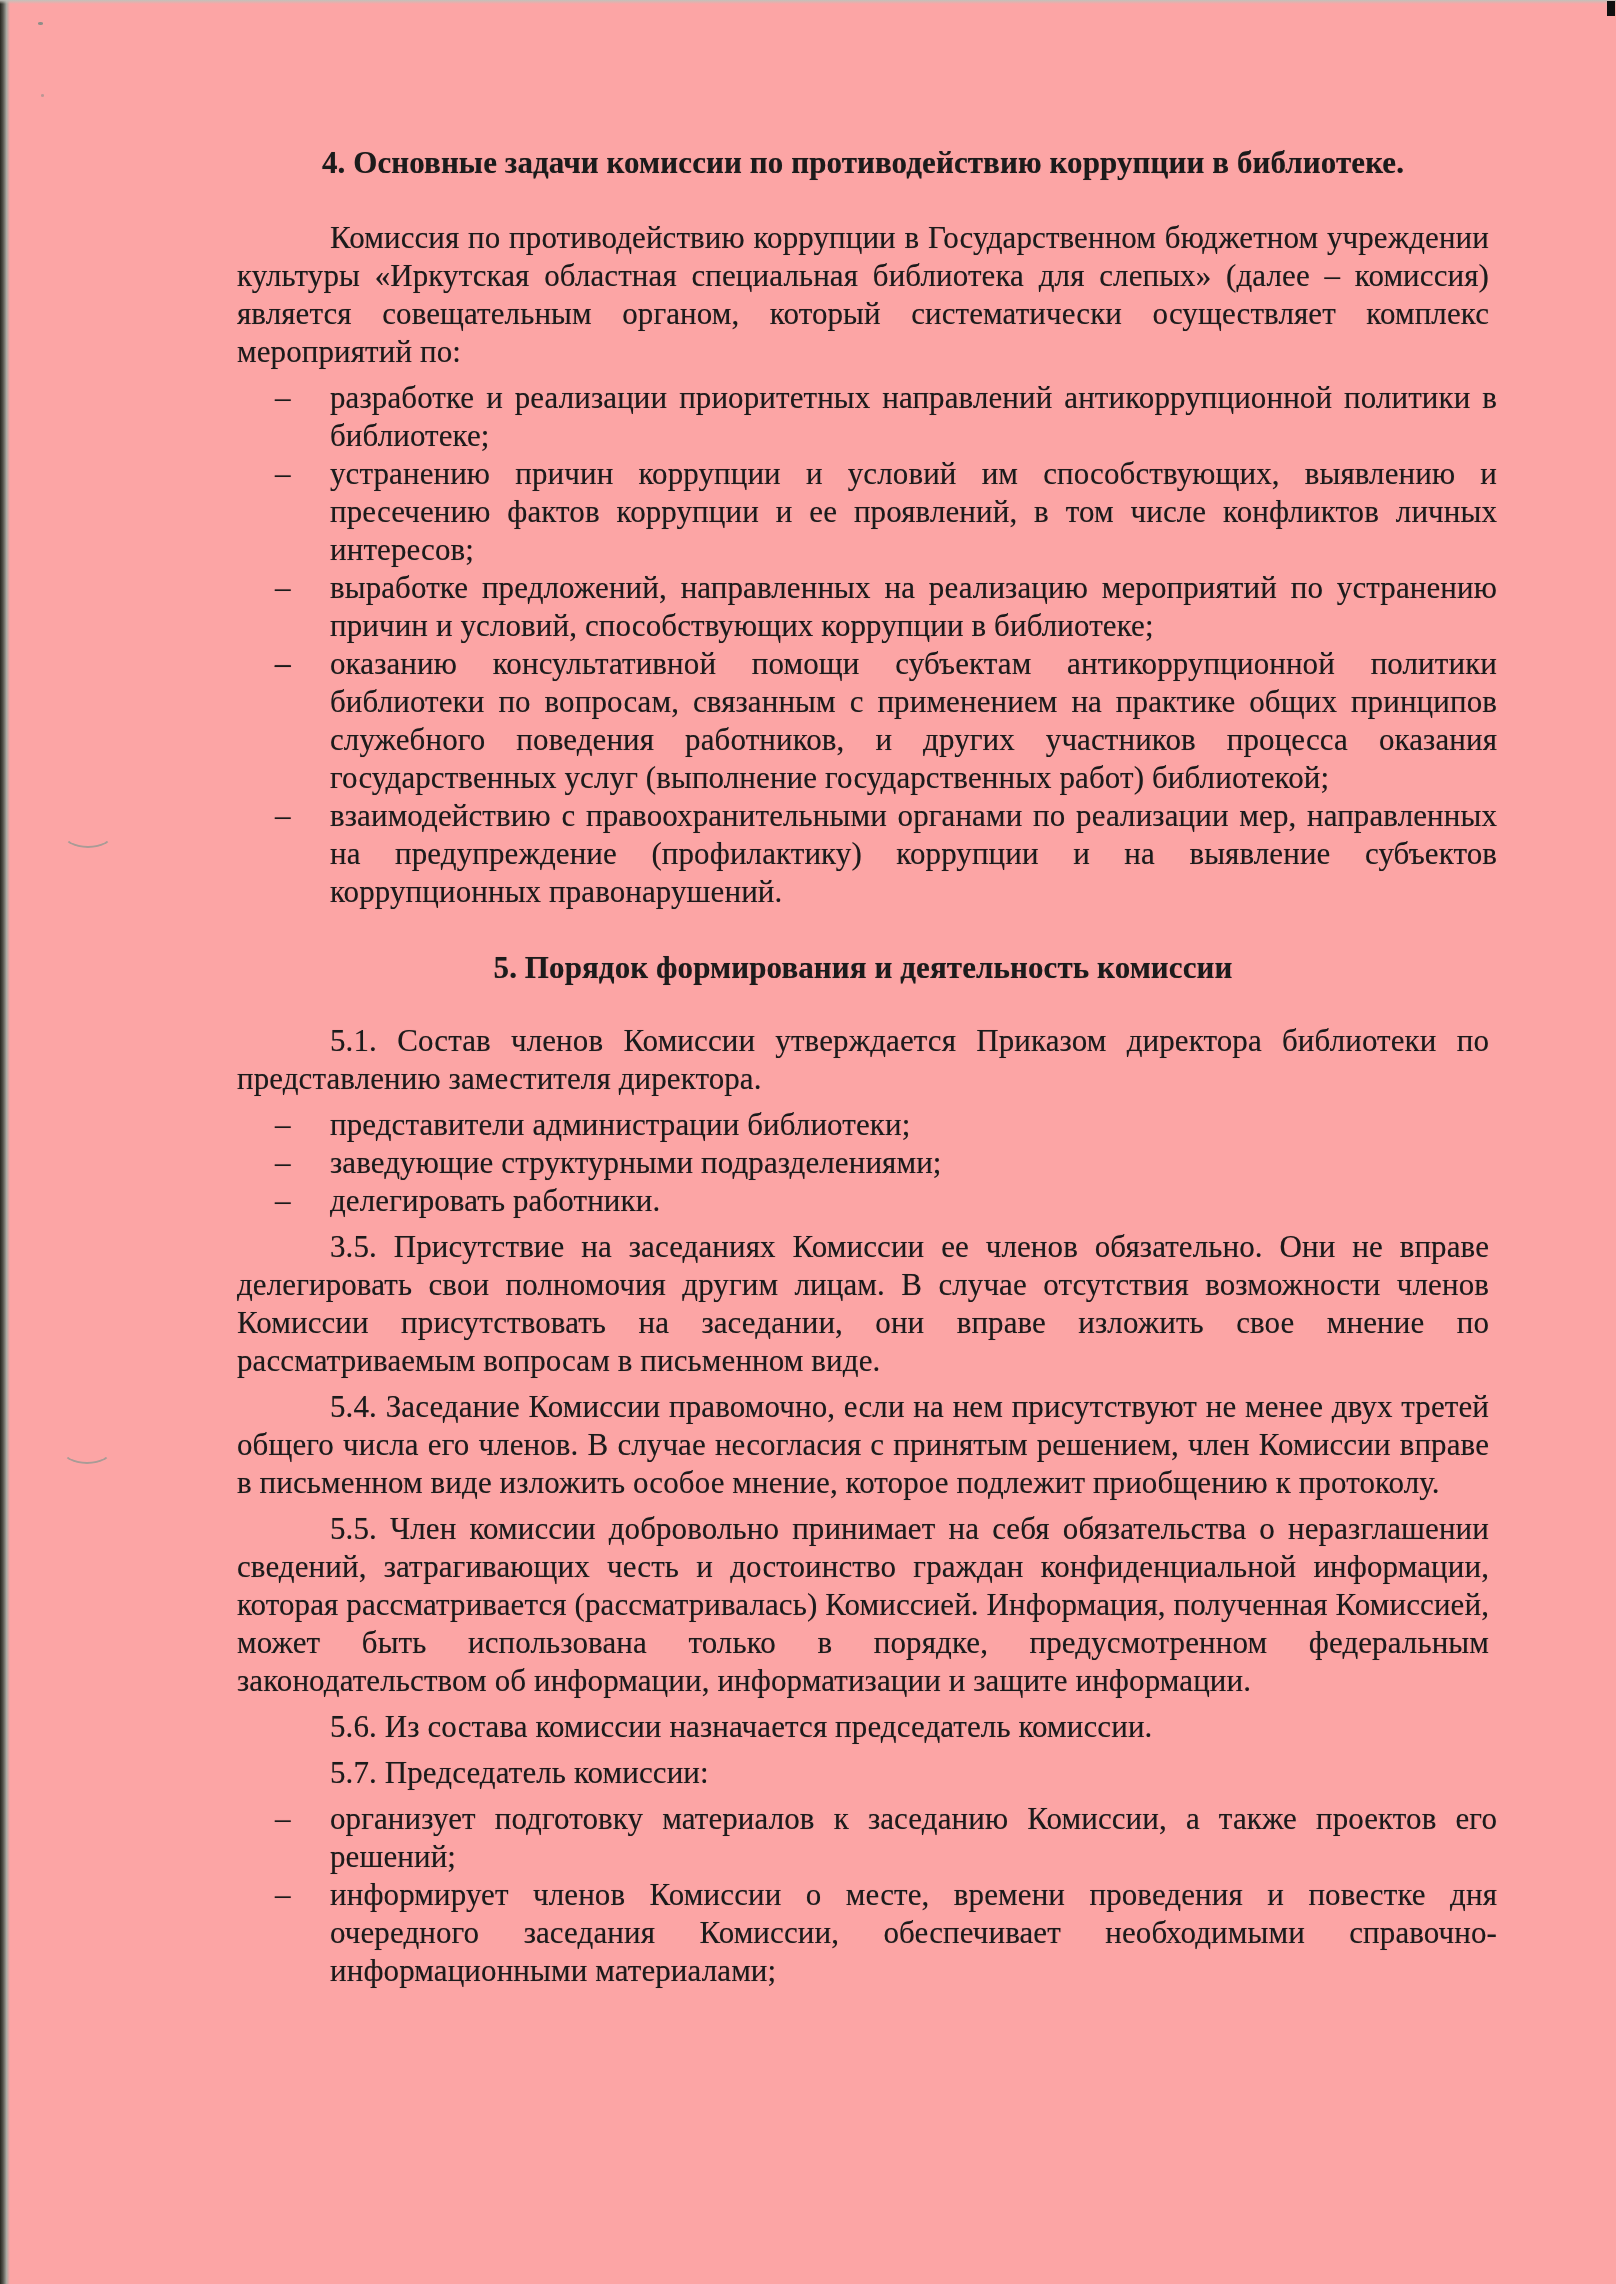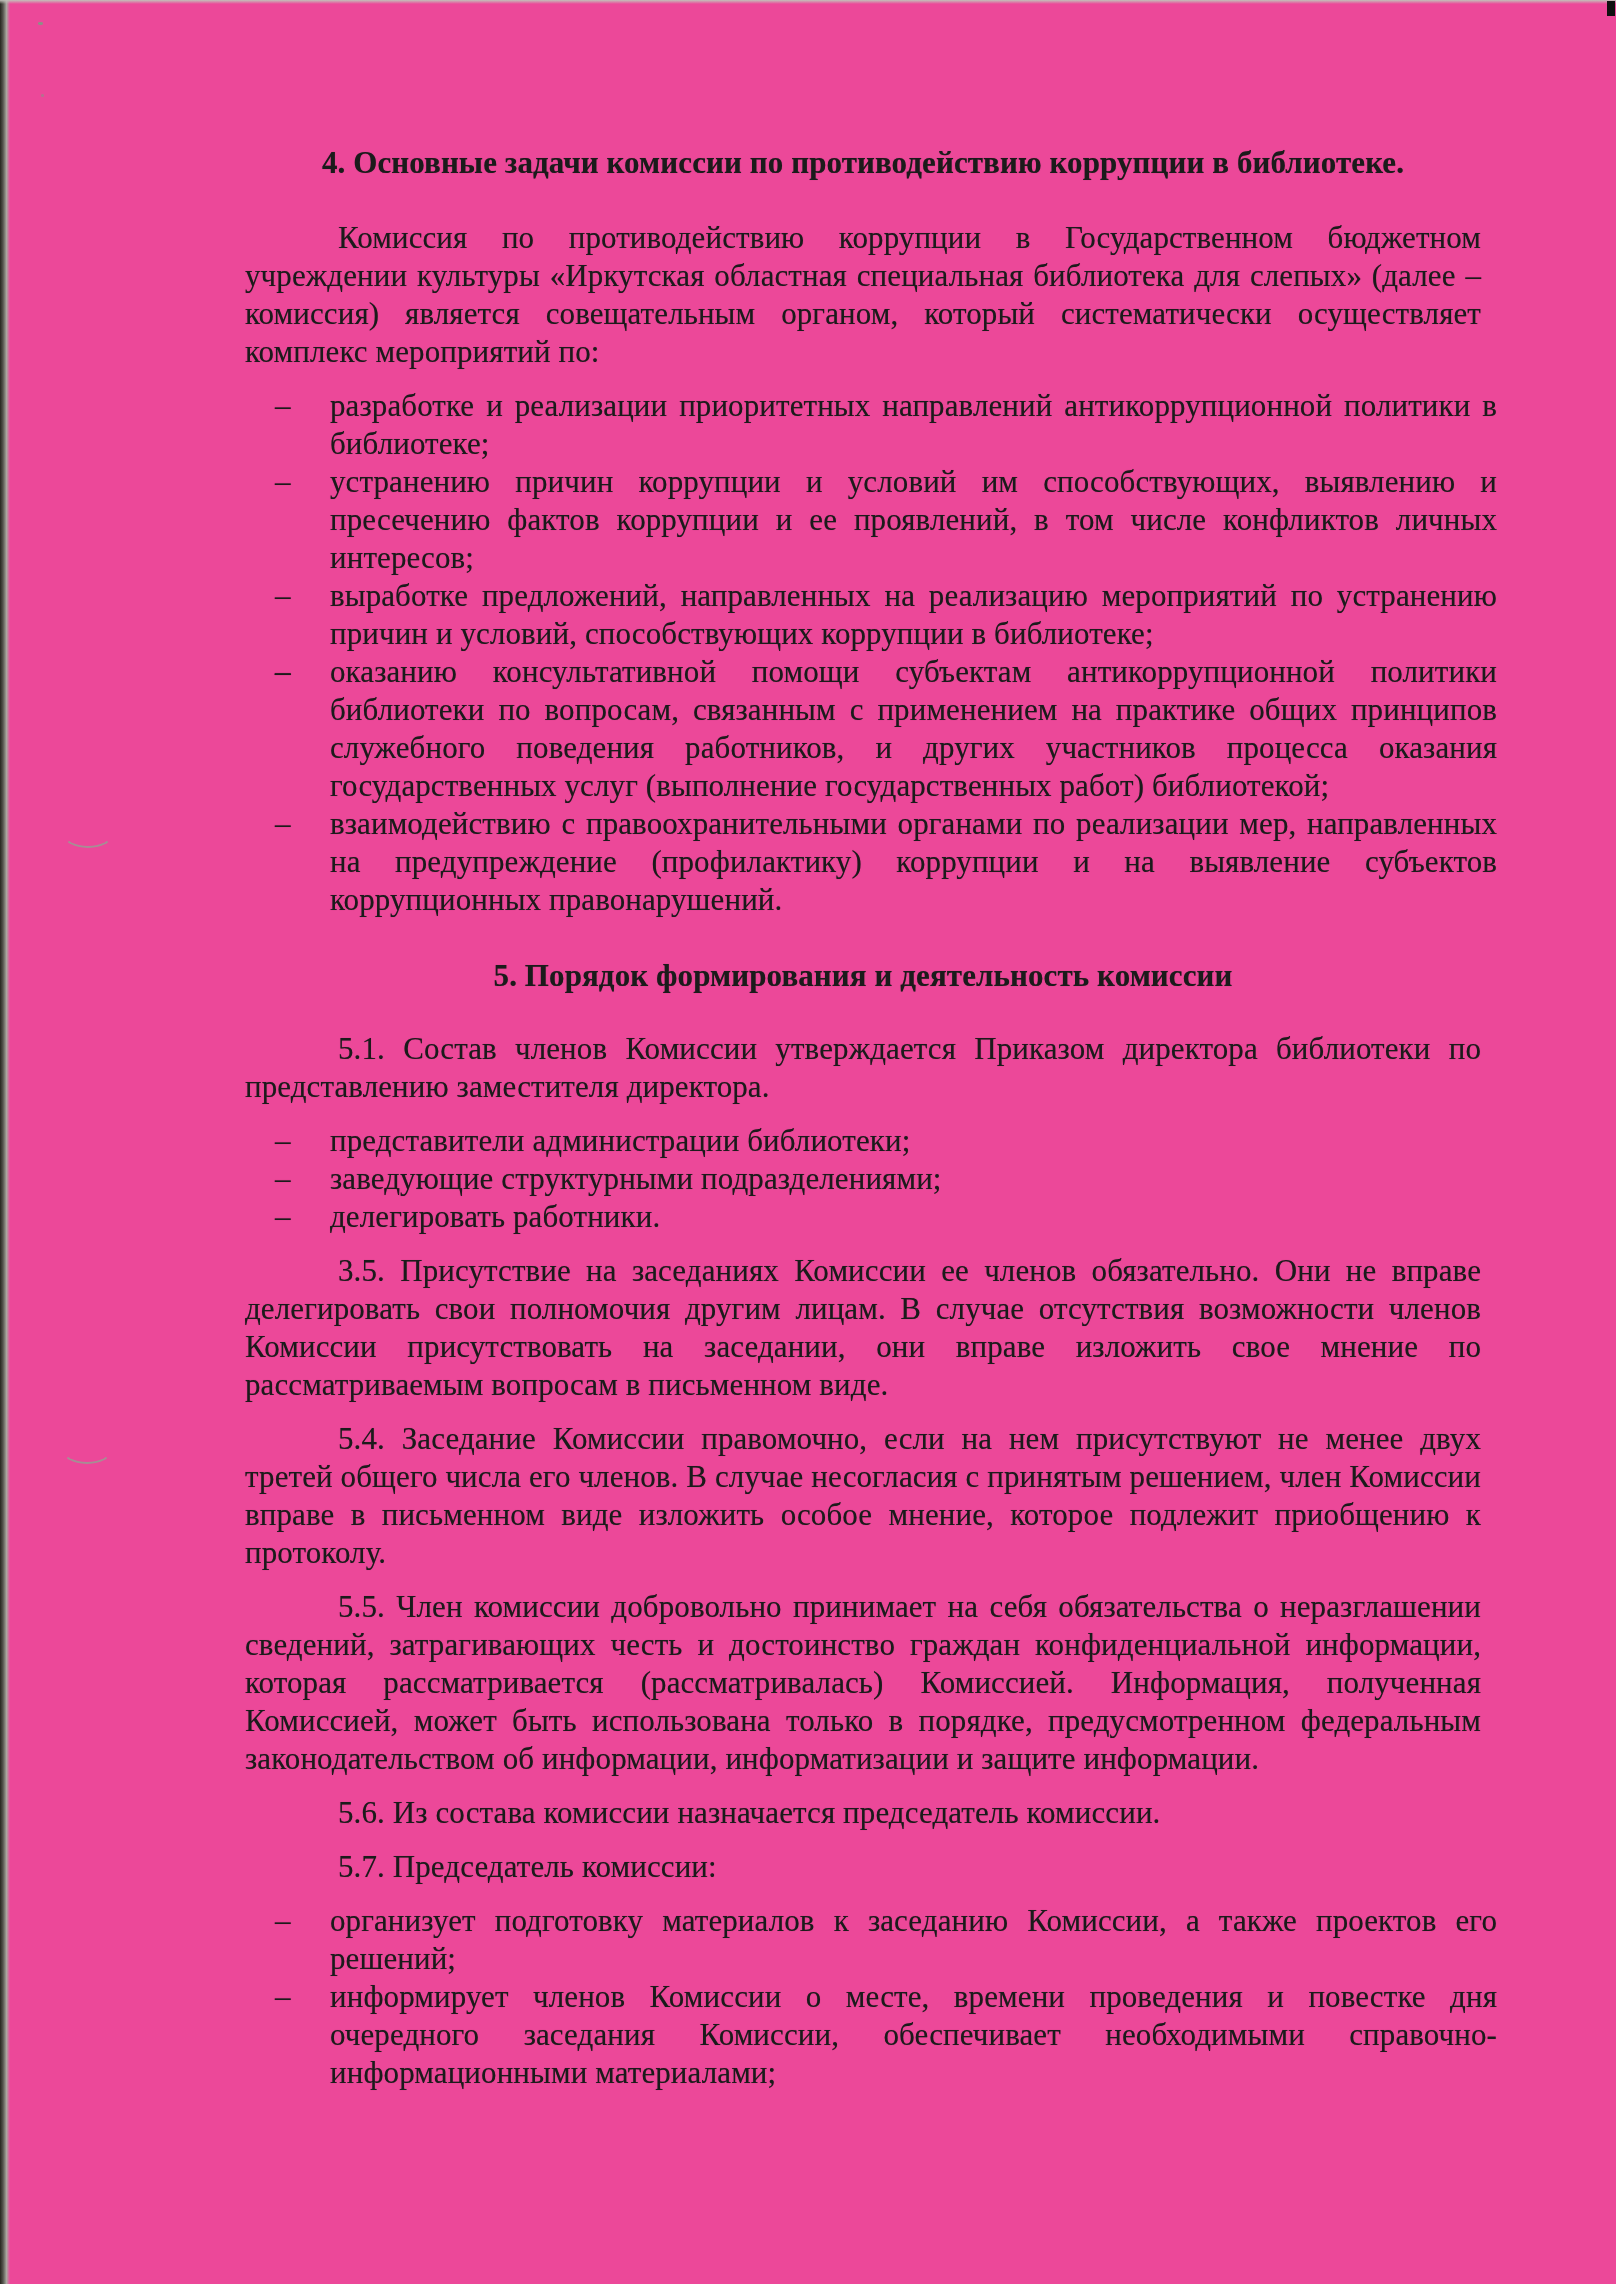--- a/index.html
+++ b/index.html
@@ -4,21 +4,21 @@
 <style>
   html, body { margin: 0; padding: 0; }
   body {
     width: 1617px; height: 2284px;
     background: #e9e8e4;
     font-family: "Liberation Serif", "DejaVu Serif", serif;
   }
   .page {
     position: relative;
     width: 1617px; height: 2284px;
-    background: #ec4899;
+    background: #fca5a5;
     overflow: hidden;
     color: #1b1b1b;
   }
   
   .edge-left {
     position: absolute; left: 0; top: 0; bottom: 0; width: 10.4px;
     background: linear-gradient(90deg, #26261f 0%, #55554e 30%, #a9a8a0 65%, rgba(180,179,172,0) 100%);
   }
   .edge-top {
     position: absolute; left: 0; top: 0; right: 0; height: 3.9px;
@@ -51,21 +51,21 @@
     text-shadow: 0 0 0.7px rgba(20,20,20,0.45);
     letter-spacing: 0.1px;
   }
   .heading {
     font-weight: bold;
     text-align: center;
     margin: 0 0 37px 0;
   }
   .heading.h5 { margin: 38px 0 35px 0; }
   .para {
-    margin: 16px;
+    margin: 8px;
     text-align: justify;
     text-indent: 93px;
   }
   .dash-list { margin: 3.9px 0 0 0; }
   .dash-item {
     position: relative;
     padding-left: 101px;
     text-align: justify;
   }
   .dash-item .dash {

